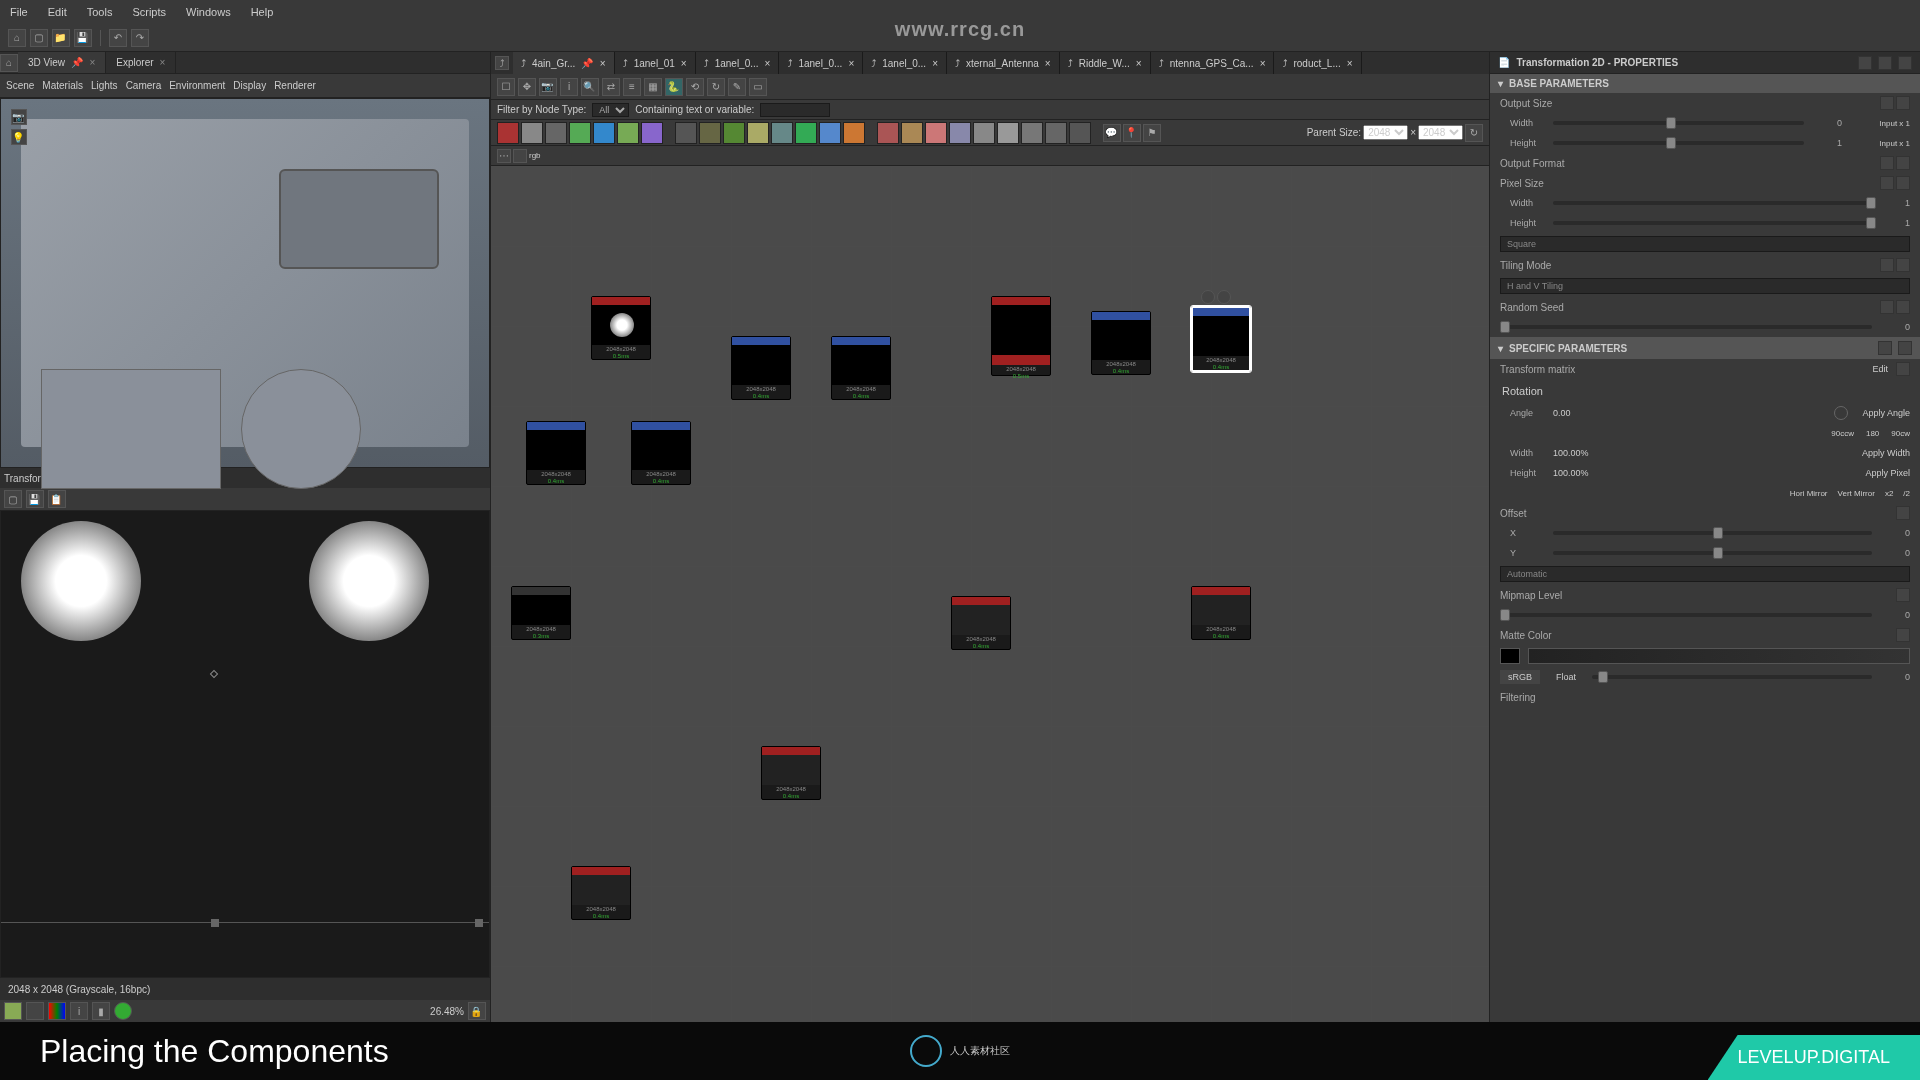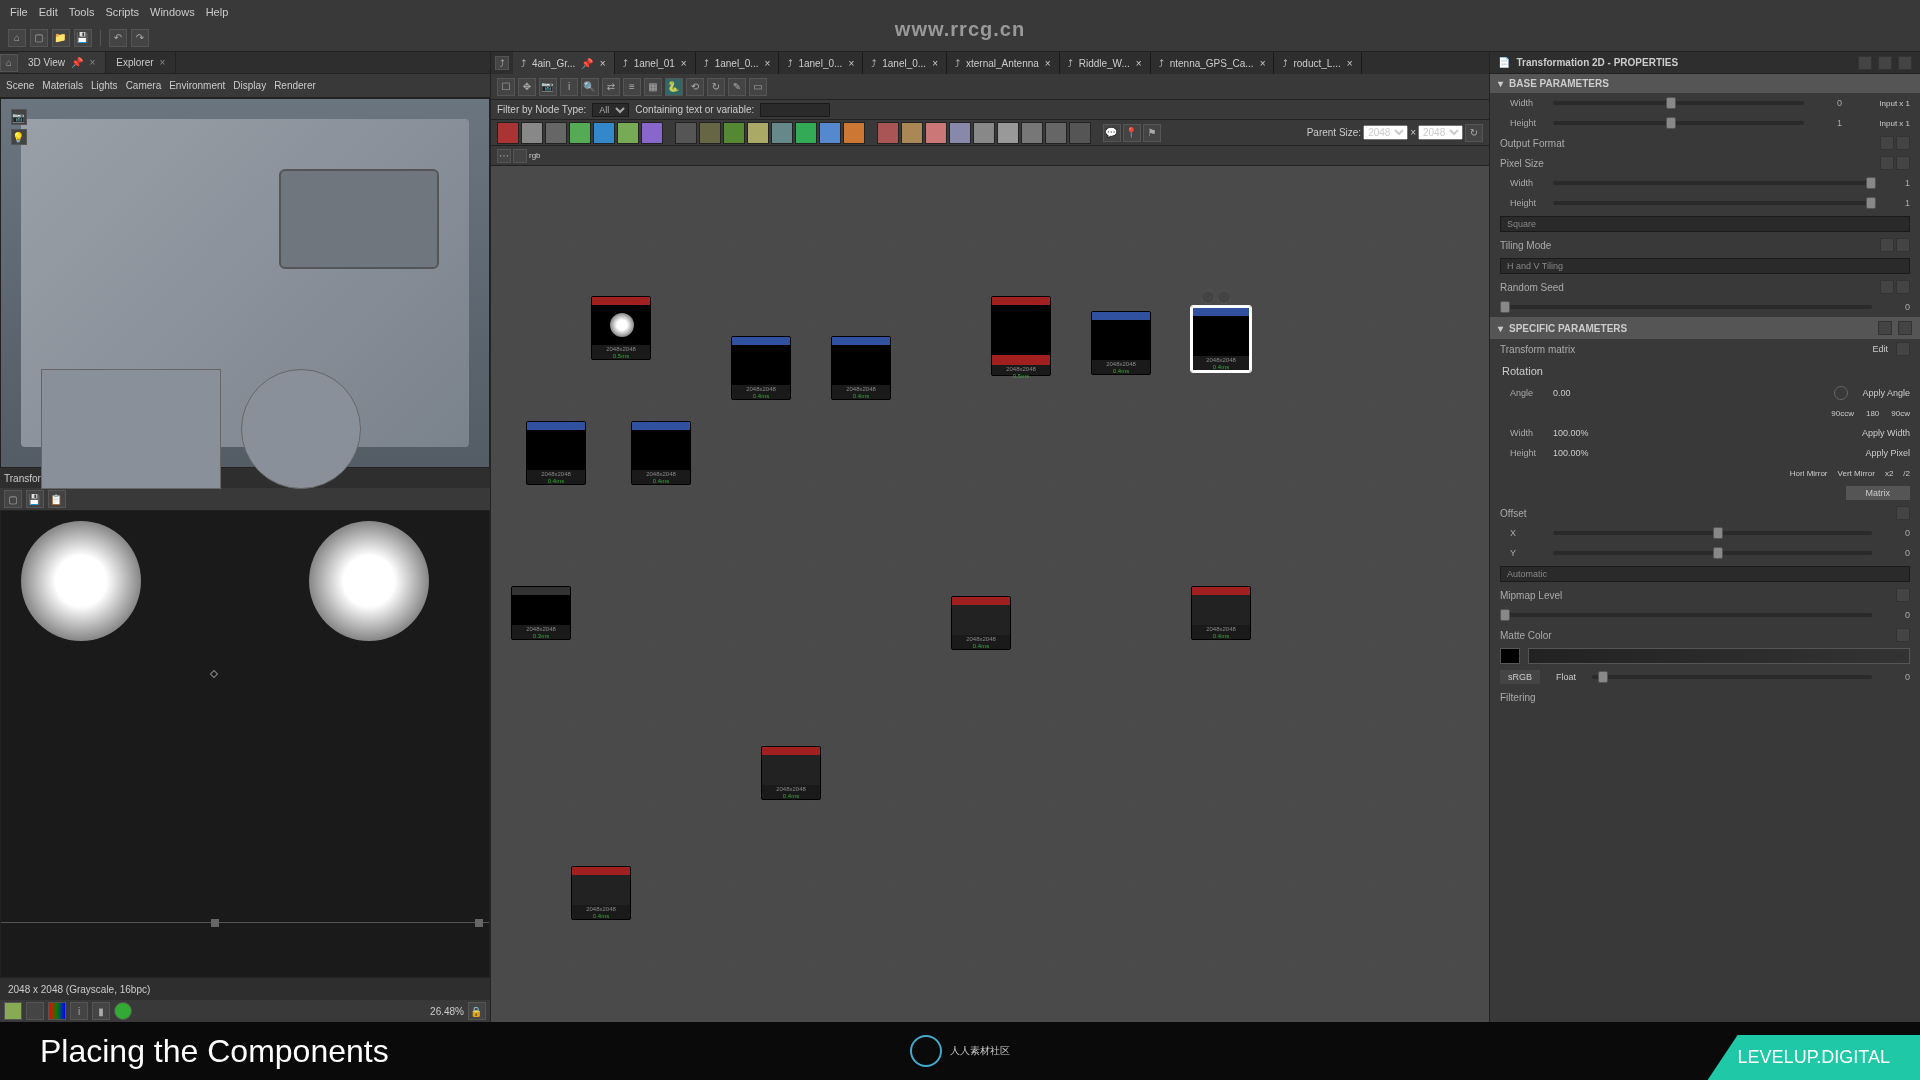--- a/index.html
+++ b/index.html
@@ -1,17 +1,17 @@
 <!DOCTYPE html>
 <html><head>
 <meta charset="utf-8">
 <style>
 *{margin:0;padding:0;box-sizing:border-box;font-family:Arial,sans-serif;font-size:10px;color:#ccc}
 body{background:#393939;overflow:hidden;width:1920px;height:1080px;position:relative}
-.menubar{height:24px;background:#393939;display:flex;align-items:center;padding:0 10px;gap:11px}
+.menubar{height:24px;background:#393939;display:flex;align-items:center;padding:0 10px;gap:20px}
 .menubar span{color:#ccc;font-size:11px;cursor:pointer}
 .toolbar-top{height:28px;background:#393939;display:flex;align-items:center;padding:0 8px;gap:4px;border-bottom:1px solid #222}
 .icon-btn{width:18px;height:18px;background:#444;border:1px solid #555;display:flex;align-items:center;justify-content:center;font-size:10px;color:#aaa}
 .watermark-url{position:absolute;top:18px;left:50%;transform:translateX(-50%);color:#999;font-size:20px;font-weight:bold;letter-spacing:1px;z-index:1000}
 .main{position:absolute;top:52px;left:0;right:0;bottom:58px;display:flex}
 .left-panel{width:490px;display:flex;flex-direction:column;background:#393939}
 .tab-bar{height:22px;background:#2e2e2e;display:flex;align-items:center;border-bottom:1px solid #222}
 .tab{padding:2px 10px;background:#393939;border-right:1px solid #222;font-size:10px;display:flex;align-items:center;gap:6px;height:100%}
 .tab.inactive{background:#2e2e2e;color:#888}
 .tab .close{color:#888;font-size:10px}
@@ -378,20 +378,27 @@
       <span class="mini-icon"></span>
       <span class="mini-icon"></span>
       <span class="mini-icon"></span>
     </div>
     <div class="props-section">
         <span>▾</span>
         <span>BASE PARAMETERS</span>
       </div>
 
     <div class="props-row">
+        <span class="props-label">Output Size</span>
+        <div class="props-icons">
+          <span class="mini-icon"></span>
+          <span class="mini-icon"></span>
+        </div>
+      </div>
+    <div class="props-row">
         <span class="props-sublabel">Width</span>
         <div class="slider">
           <div class="slider-thumb" style="left:45%"></div>
         </div>
         <span class="props-val">0</span>
         <span style="width:60px;font-size:8px;text-align:right">Input x 1</span>
       </div>
     <div class="props-row">
         <span class="props-sublabel">Height</span>
         <div class="slider">
@@ -499,23 +506,20 @@
         <span class="props-sublabel">Height</span>
         <span style="width:60px;font-size:9px">100.00%</span>
         <div style="flex:1"></div>
         <span style="font-size:9px">Apply Pixel</span>
       </div>
     <div class="props-row" style="justify-content:flex-end;gap:10px">
         <span style="font-size:8px">Hori Mirror</span>
         <span style="font-size:8px">Vert Mirror</span>
         <span style="font-size:8px">x2</span>
         <span style="font-size:8px">/2</span>
-      </div>
-    <div class="props-row" style="justify-content:flex-end">
-        <div style="background:#555;padding:2px 20px;font-size:9px">Matrix</div>
       </div>
 
     <div class="props-row">
         <span class="props-label">Offset</span>
         <div class="props-icons">
           <span class="mini-icon"></span>
         </div>
       </div>
     <div class="props-row">
         <span class="props-sublabel">X</span>

